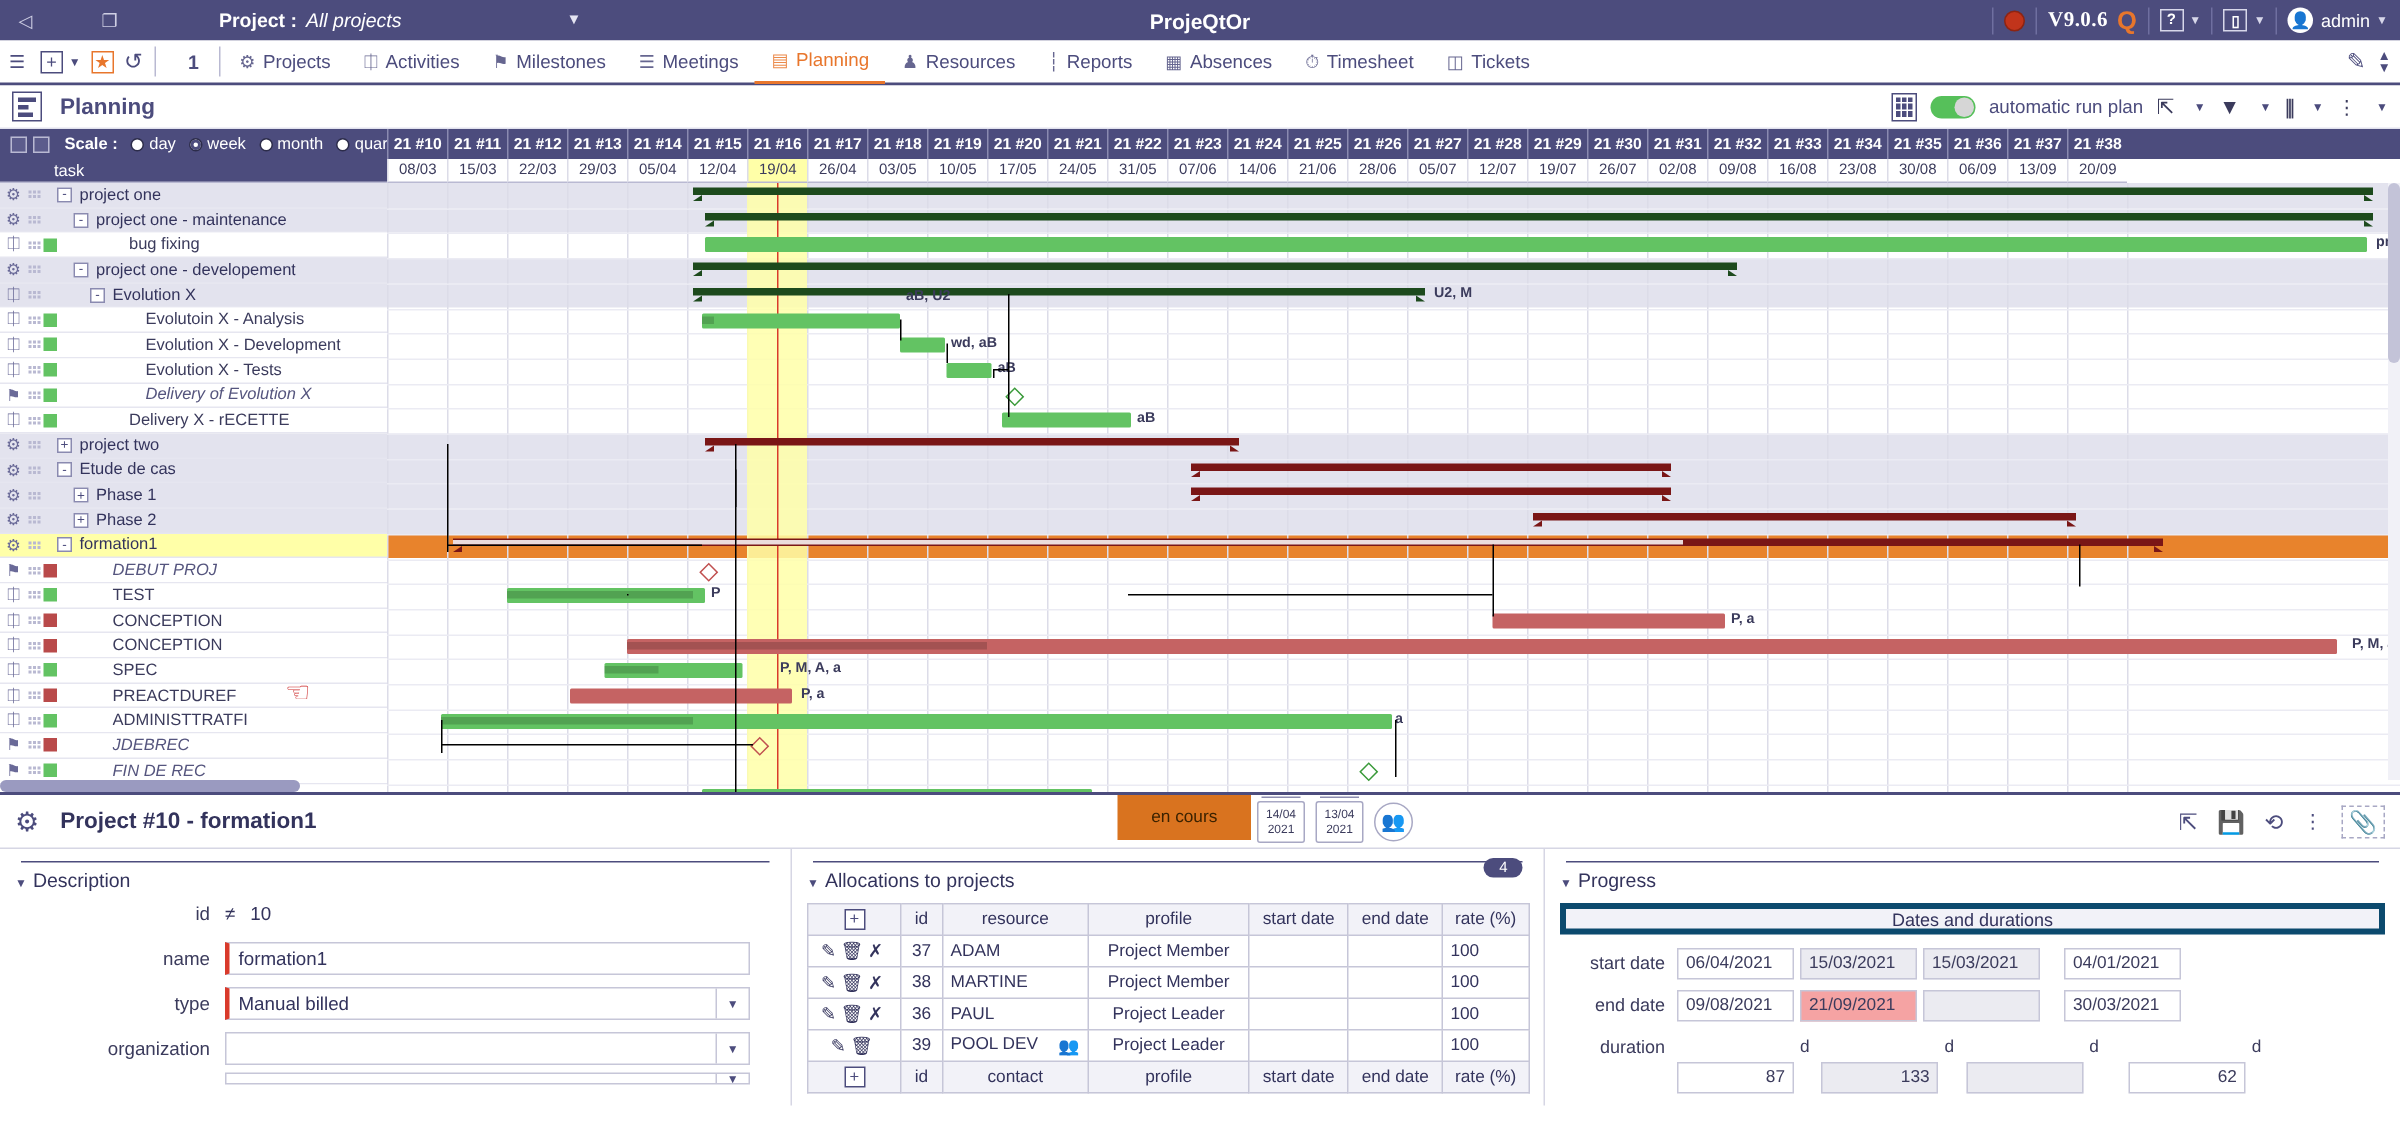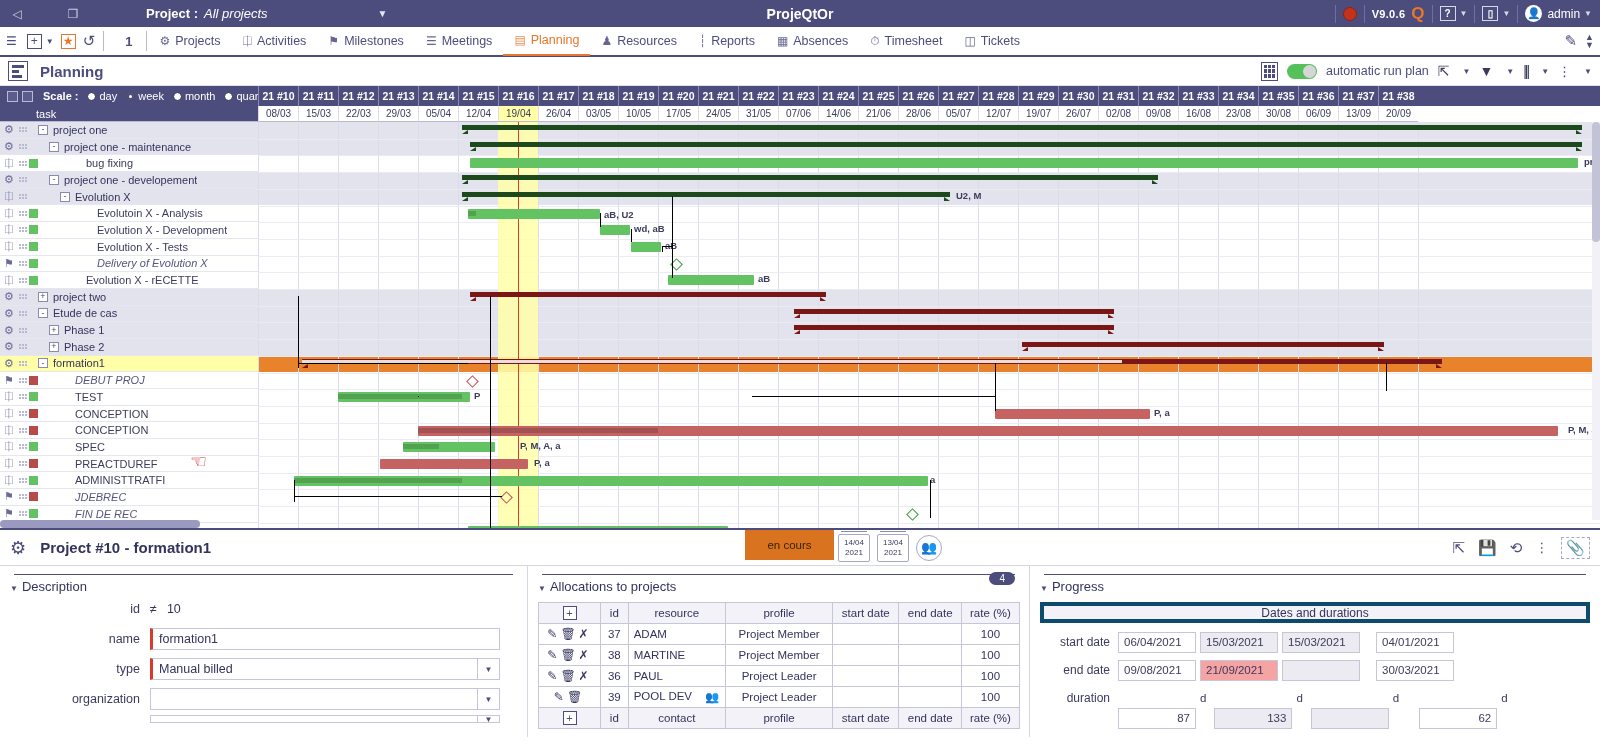--- a/index.html
+++ b/index.html
@@ -41,21 +41,21 @@
     font-weight: bold; font-size: 14px; color: #ffffff;
     pointer-events: none;
   }
   #topbar-right {
     position: absolute; right: 0; top: 0; height: 27px;
     display: flex; align-items: center; gap: 0px;
   }
   .tbsep { width: 1px; height: 18px; background: #6f6fa0; margin: 0 7px; }
   .reddot { width: 14px; height: 14px; border-radius: 50%;
             background: #c1341b; border: 1px solid #8d2412; }
-  .ver { font-size: 11px; font-weight: bold; letter-spacing: .3px; }
+  .ver { font-size: 14px; font-weight: bold; letter-spacing: .3px; font-family: Liberation Serif, serif; }
   .qlogo { font-size: 17px; color: #e8762c; font-weight: bold; line-height: 1; }
   .boxicon {
     border: 1.5px solid #d7d7ea; width: 16px; height: 15px;
     display: flex; align-items: center; justify-content: center;
     font-size: 10px; font-weight: bold; color: #ffffff;
   }
   .caret { font-size: 8px; color: #d7d7ea; margin-left: 4px; }
   .avatar {
     width: 17px; height: 17px; border-radius: 50%;
     background: #ffffff; color: #4c4c7d;
@@ -282,21 +282,21 @@
     background: #f2f2f8; border: 1px solid #c6c6d8; color: #33335c;
     font-weight: normal; height: 21px; padding: 0 4px;
   }
   table.alloc td { border: 1px solid #c6c6d8; height: 21px; padding: 0 5px; color: #33335c; }
   .acts { color: #8a8ab0; letter-spacing: 3px; font-size: 12px; }
   .plusbtn {
     display: inline-flex; align-items: center; justify-content: center;
     width: 14px; height: 14px; border: 1px solid #4c4c7d; color: #4c4c7d;
     font-size: 11px; line-height: 1; background: #ffffff;
   }
-  .num { text-align: center; }
+  .num { text-align: left; }
   .ctr { text-align: center; }
 
   
   .dd-title {
     margin: 8px 10px 0 10px; border: 4px solid #0c4a6e; background: #f2f2f8;
     height: 21px; display: flex; align-items: center; justify-content: center;
     font-size: 12px; color: #33335c;
   }
   .pgrid { margin-left: 10px; margin-top: 5px; }
   .pline { display: flex; align-items: center; height: 28px; }
@@ -661,21 +661,21 @@
             <i></i>
             <i></i>
             <i></i>
             <i></i>
             <i></i>
             <i></i>
           </span>
           <span class="cbox green"></span>
           <span style="width:33px;flex:none;"></span>
           <span style="width:10px;flex:none;"></span>
-          <span class="tname ">Evolution X - rECETTE</span>
+          <span class="tname ">Delivery X - rECETTE</span>
         </div>
         <div class="trow alt">
           <span class="ticon">⚙</span>
           <span class="dots">
             <i></i>
             <i></i>
             <i></i>
             <i></i>
             <i></i>
             <i></i>
@@ -1001,21 +1001,21 @@
         </div>
         <div class="summary" style="left: 204px; top: 69.8px; width: 488px;">
           <span class="sbody" style="background:#1d4a1d"></span>
           <span class="cap-l" style="left:0;border-right:6px solid #1d4a1d"></span>
           <span class="cap-r" style="right:0;border-left:6px solid #1d4a1d"></span>
         </div>
         <div class="blabel" style="left: 698px; top: 67.8px;">U2, M</div>
         <div class="bar green" style="left: 210px; top: 86.5px; width: 132px;">
           <div style="position: absolute; left: 0px; top: 2px; height: 5px; width: 8px; background: rgba(0, 0, 0, 0.17);"></div>
         </div>
-        <div class="blabel" style="left: 346px; top: 87px;">aB, U2</div>
+        <div class="blabel" style="left: 346px; top: 70px;">aB, U2</div>
         <div class="bar green" style="left: 342px; top: 103.2px; width: 30px;"></div>
         <div class="blabel" style="left: 376px; top: 101.2px;">wd, aB</div>
         <div class="bar green" style="left: 373px; top: 119.9px; width: 30px;"></div>
         <div class="blabel" style="left: 407px; top: 117.9px;">aB</div>
         <div class="milestone green" style="left: 414px; top: 137.6px;"></div>
         <div class="bar green" style="left: 410px; top: 153.3px; width: 86px;"></div>
         <div class="blabel" style="left: 500px; top: 151.3px;">aB</div>
         <div class="summary" style="left: 212px; top: 170px; width: 356px;">
           <span class="sbody" style="background:#7a1616"></span>
           <span class="cap-l" style="left:0;border-right:6px solid #7a1616"></span>

